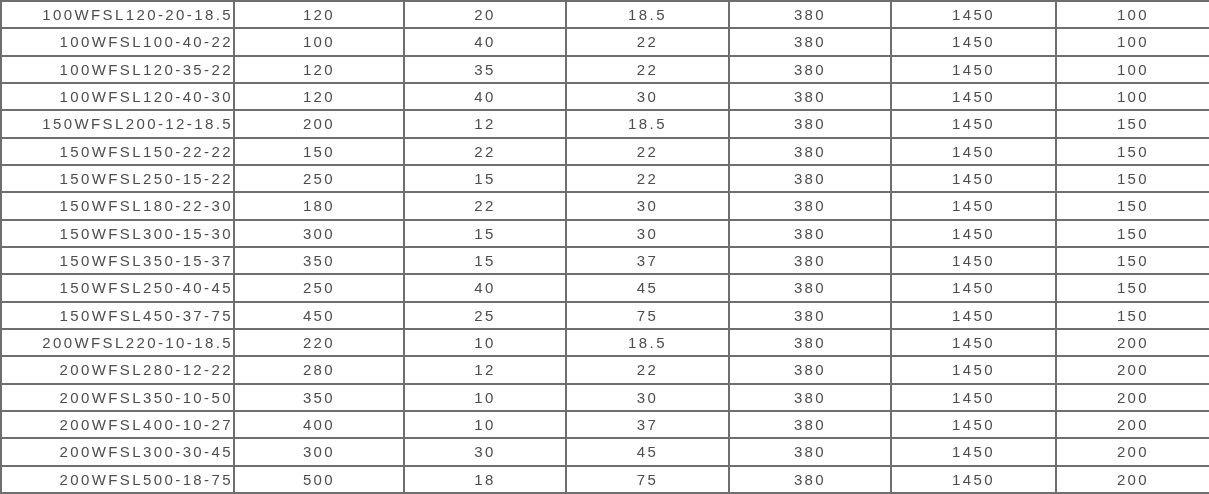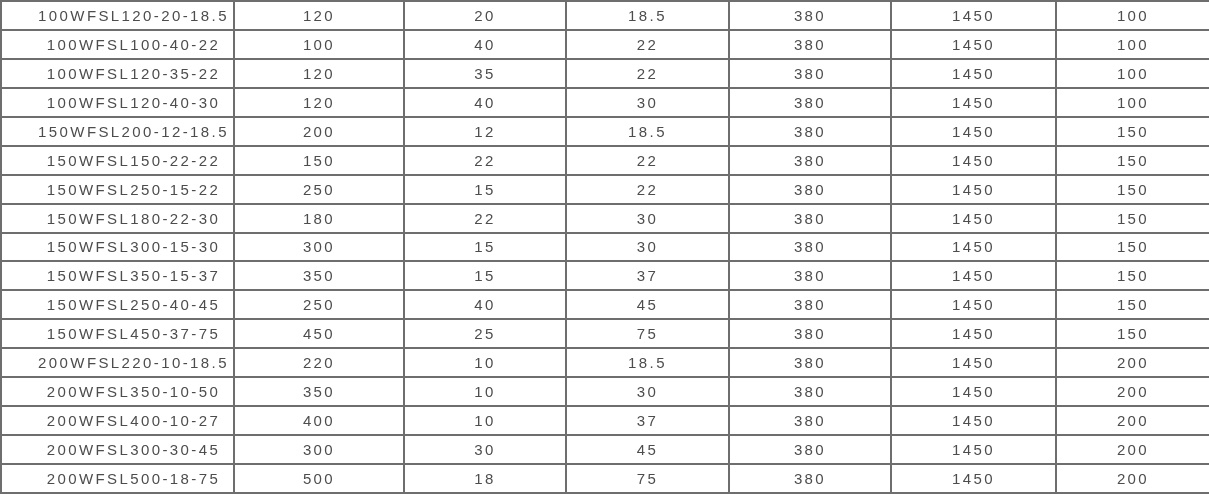--- a/index.html
+++ b/index.html
@@ -35,21 +35,21 @@
     letter-spacing: 2.4px;
     color: var(--text);
     text-align: center;
     vertical-align: middle;
     padding: 0;
     white-space: nowrap;
     overflow: hidden;
     line-height: 1;
   }
   table.spec-table td.model-cell {
-    text-align: center;
+    text-align: right;
     padding-left: 32px;
   }
 </style>
 </head>
 <body>
 
 <div class="page">
   <table class="spec-table">
     <colgroup>
       <col style="width:233px">
@@ -172,20 +172,29 @@
         <tr>
           <td class="model-cell">200WFSL220-10-18.5</td>
           <td class="value-cell">220</td>
           <td class="value-cell">10</td>
           <td class="value-cell">18.5</td>
           <td class="value-cell">380</td>
           <td class="value-cell">1450</td>
           <td class="value-cell">200</td>
         </tr>
         <tr>
+          <td class="model-cell">200WFSL280-12-22</td>
+          <td class="value-cell">280</td>
+          <td class="value-cell">12</td>
+          <td class="value-cell">22</td>
+          <td class="value-cell">380</td>
+          <td class="value-cell">1450</td>
+          <td class="value-cell">200</td>
+        </tr>
+        <tr>
           <td class="model-cell">200WFSL350-10-50</td>
           <td class="value-cell">350</td>
           <td class="value-cell">10</td>
           <td class="value-cell">30</td>
           <td class="value-cell">380</td>
           <td class="value-cell">1450</td>
           <td class="value-cell">200</td>
         </tr>
         <tr>
           <td class="model-cell">200WFSL400-10-27</td>

